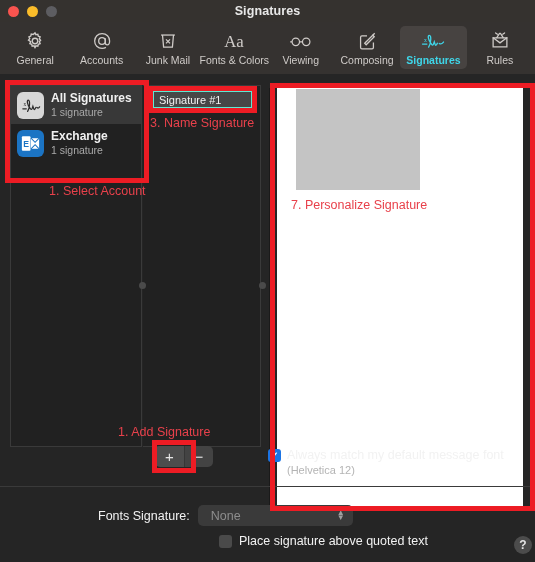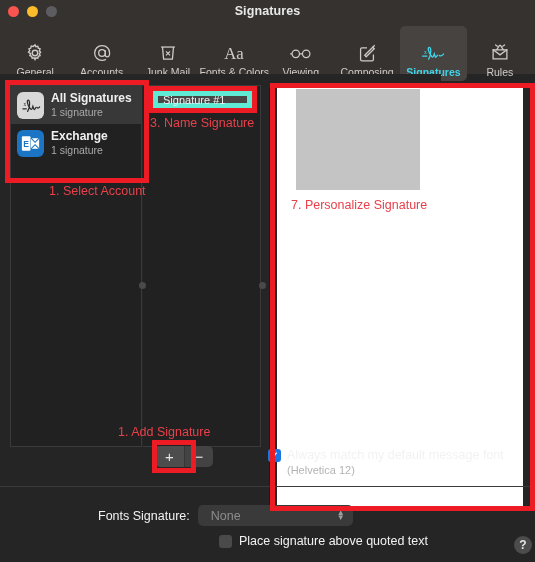--- a/index.html
+++ b/index.html
@@ -39,21 +39,21 @@
     display: flex; align-items: flex-start; padding: 4px 2px 0 2px;
   }
   .tb-item {
     flex: 1 1 0; display: flex; flex-direction: column;
     align-items: center; justify-content: flex-start;
     padding: 3px 1px 3px 1px; border-radius: 5px;
     color: #cfcbc8; cursor: default;
     min-width: 0;
   }
   .tb-item.active { background: #474341; color: #3fd5e8; }
-  .tb-icon { height: 24px; display: flex; align-items: center; justify-content: center; margin-top: 12px; }
+  .tb-icon { height: 24px; display: flex; align-items: center; justify-content: center; }
   .tb-label { font-size: 10.5px; margin-top: 1px; white-space: nowrap; }
   .tb-item.active .tb-label { color: #3fd5e8; font-weight: bold; }
 
   
   .body-area {
     position: absolute; left: 0; top: 74px; width: 441px; height: 488px;
     background: #252525;
   }
 
   
@@ -85,21 +85,21 @@
   .acct-icon.exch { background: #1b74c4; }
   .acct-text { display: flex; flex-direction: column; line-height: 1.15; min-width: 0; }
   .acct-name { font-size: 12px; font-weight: bold; color: #f0f0f0; white-space: nowrap; }
   .acct-sub { font-size: 10.5px; color: #a9a9a9; white-space: nowrap; }
 
   
   .sig-name-field {
     position: absolute; left: 153px; top: 17px;
     width: 99px; height: 17px;
     background: #474747;
-    border: 5px solid #5eead4;
+    border: 1px solid #5eead4;
     color: #f2f2f2; font-size: 11px;
     display: flex; align-items: center; padding-left: 5px;
   }
 
   
   .seg-control {
     position: absolute; left: 155px; top: 372px;
     display: flex; height: 21px; border-radius: 5px; overflow: hidden;
   }
   .seg-btn {

